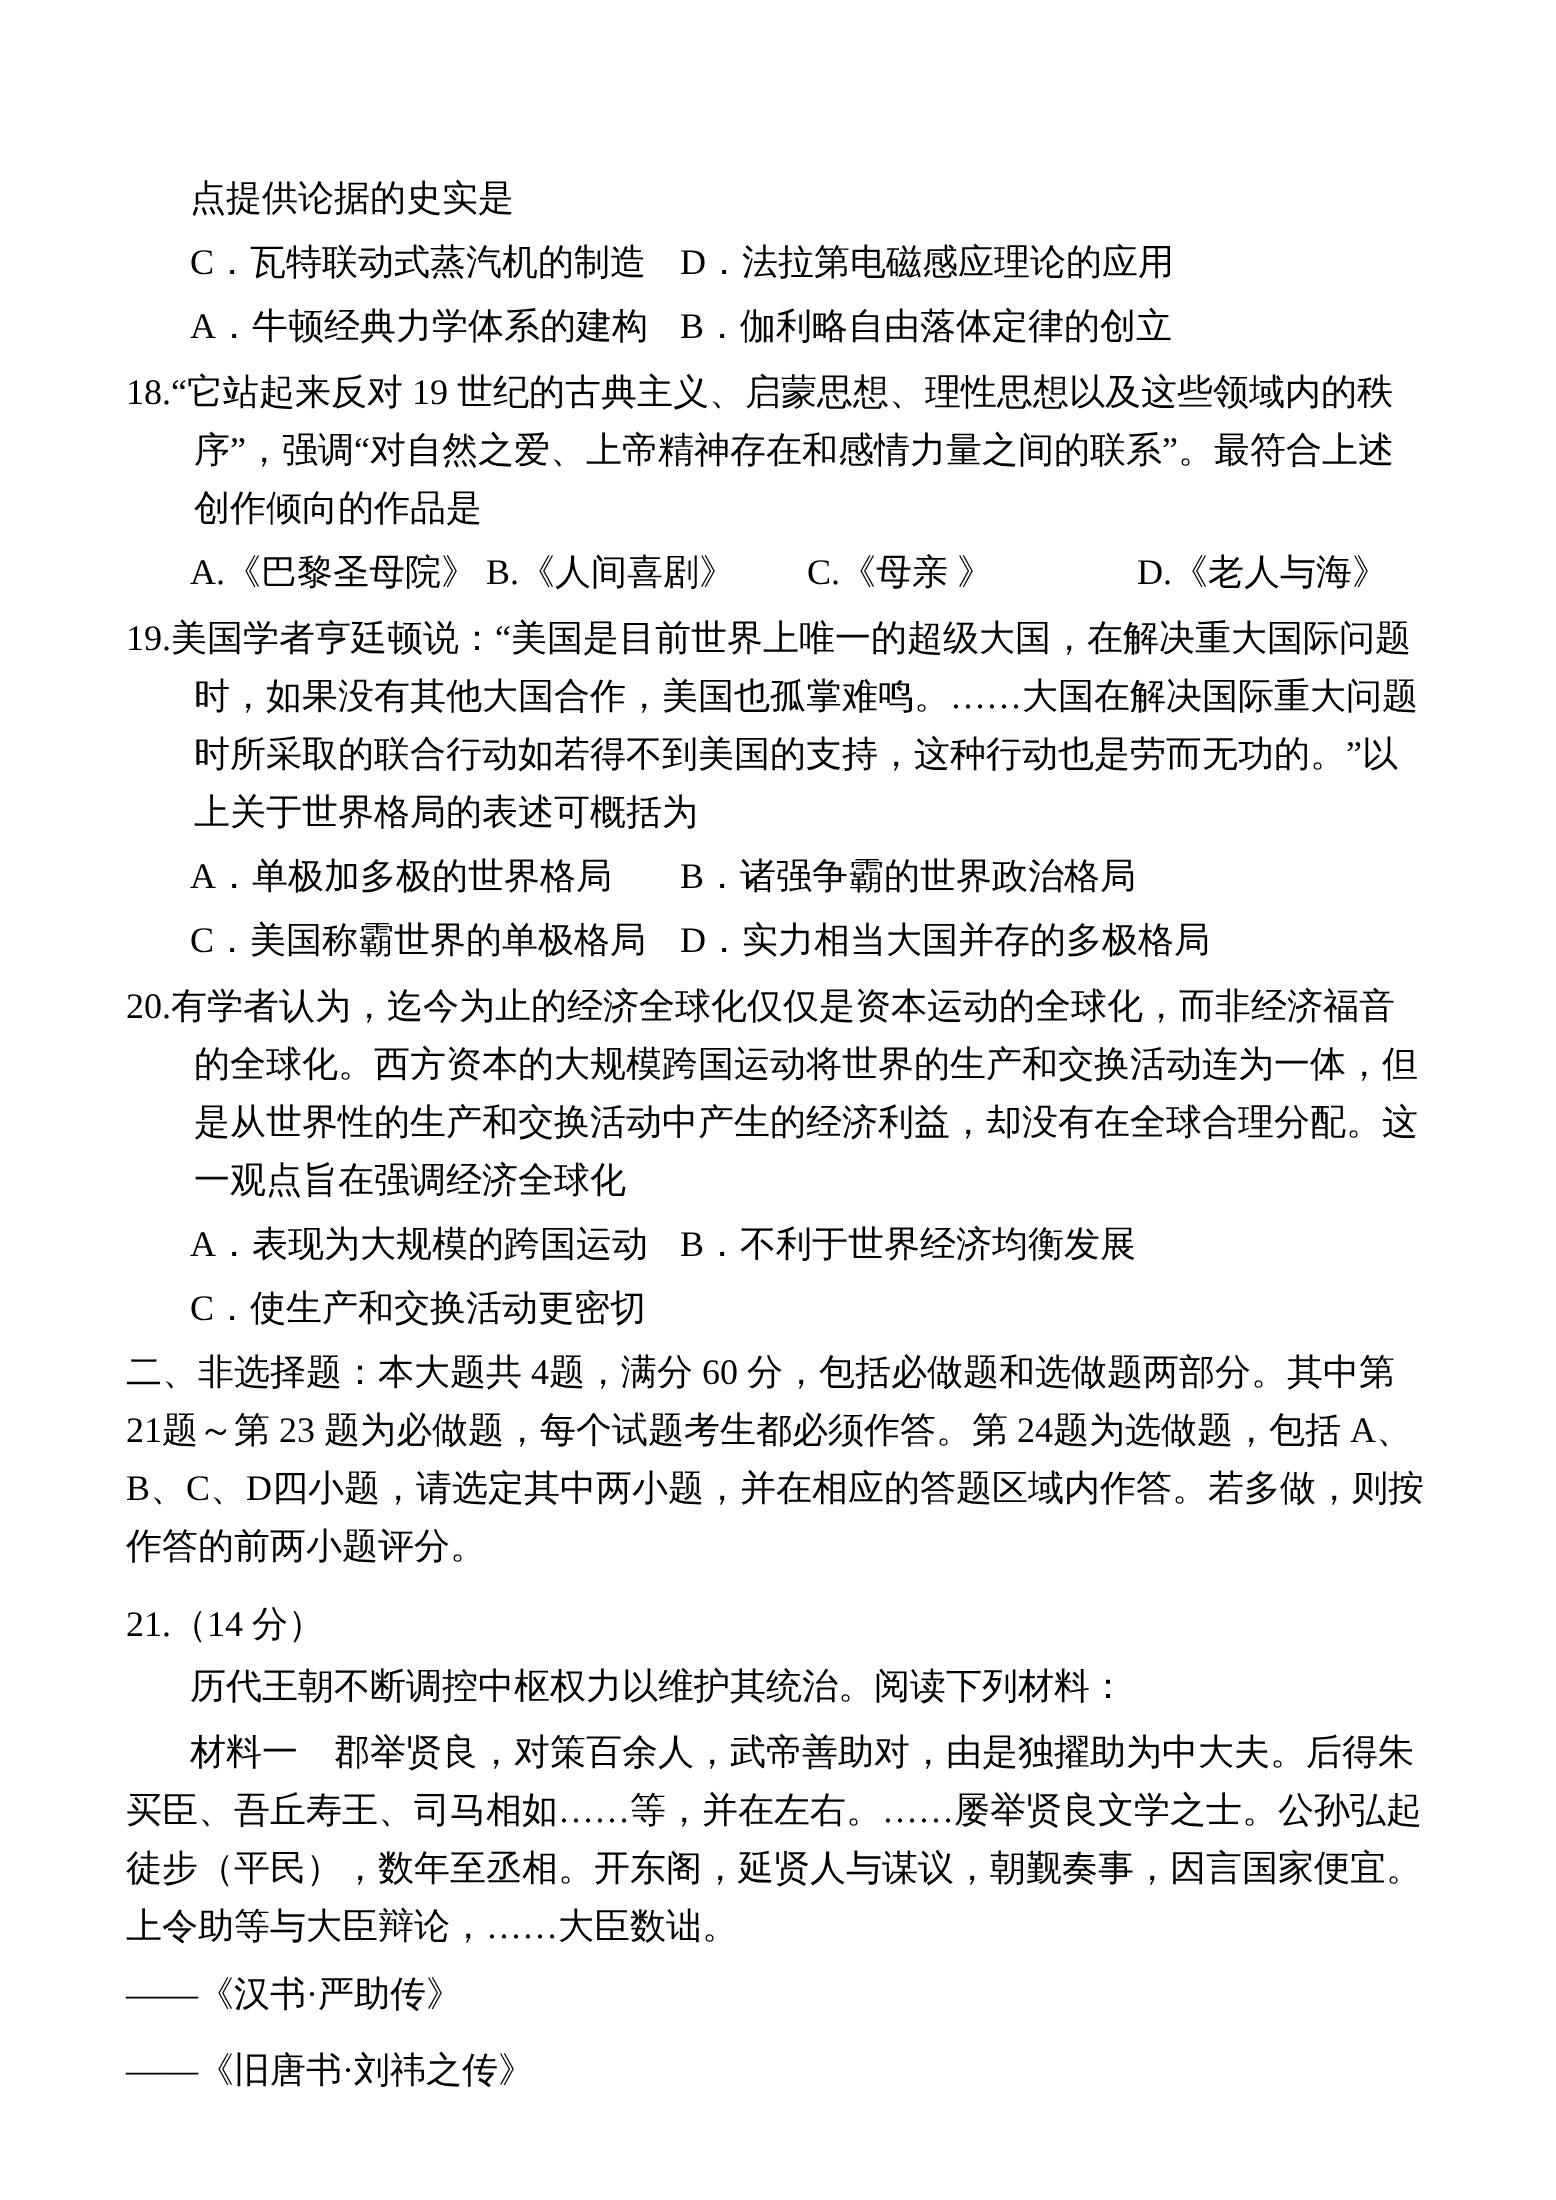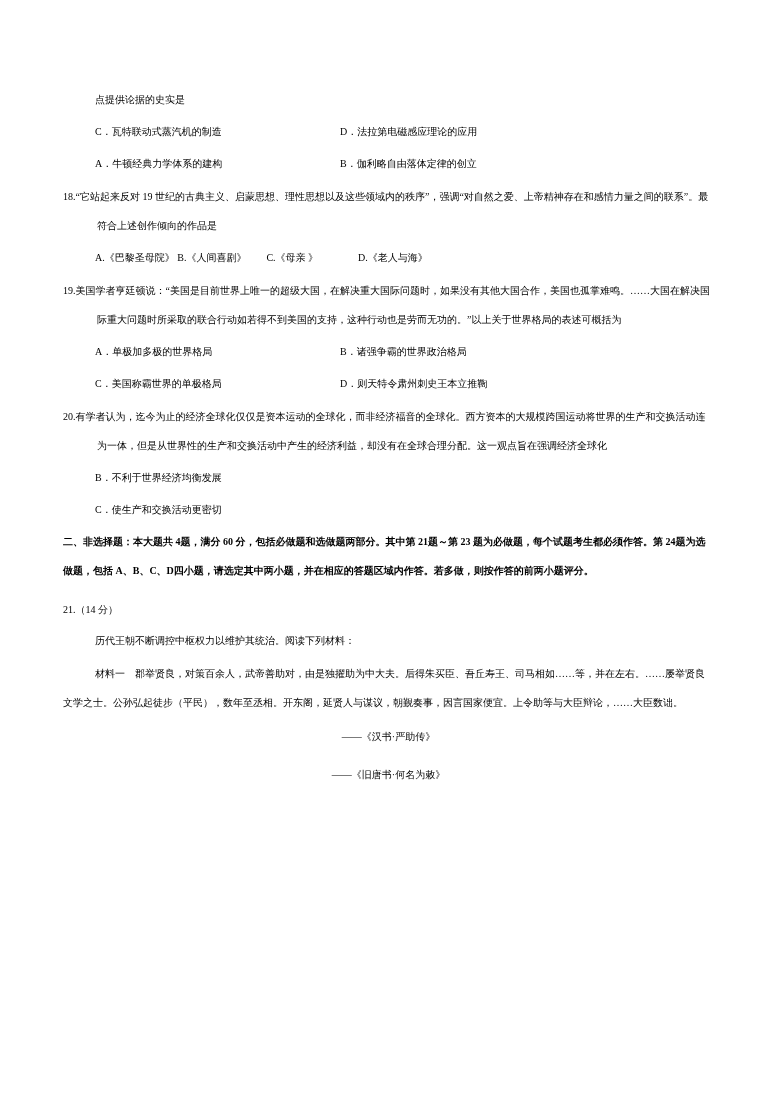--- a/index.html
+++ b/index.html
@@ -5,37 +5,37 @@
   html, body { margin: 0; padding: 0; background: #ffffff; }
   .page {
     position: relative;
     width: 778px;
     height: 1100px;
     margin: 0 auto;
     background: #ffffff;
     box-sizing: border-box;
     padding: 85px 64px 0 63px;
     font-family: "Liberation Serif", "DejaVu Serif", serif;
-    font-size: 10px;
+    font-size: 18px;
     line-height: 29px;
     color: #000000;
     overflow: hidden;
   }
   p, div { margin: 0; }
   .hang { padding-left: 32px; }
   .opt-row { display: flex; padding-left: 32px; margin: 3px 0; }
   .opt-col-a { width: 245px; flex: none; }
   .opt-col-b { flex: 1; }
   .question { padding-left: 34px; text-indent: -34px; margin-top: 4px; }
   .opt-line { padding-left: 32px; margin: 3px 0; }
-  .section-header { font-weight: bold; }
+  .section-header { font-weight: normal; }
   .qnum-line { margin-top: 10px; }
   .intro { padding-left: 32px; margin-top: 2px; }
   .material { text-indent: 32px; margin-top: 4px; }
-  .source { text-align: center; margin: 5px 0 9px; }
+  .source { text-align: left; margin: 5px 0 9px; }
 </style>
 </head>
 <body>
 
 <div class="page">
 
   <p class="hang">点提供论据的史实是</p>
 
   <div class="opt-row">
     <span class="opt-col-a">C．瓦特联动式蒸汽机的制造</span>
@@ -49,35 +49,36 @@
   <p class="question"><span>18.</span><span>“它站起来反对 19 世纪的古典主义、启蒙思想、理性思想以及这些领域内的秩序”，强调“对自然之爱、上帝精神存在和感情力量之间的联系”。最符合上述创作倾向的作品是</span></p>
   <p class="opt-line">A.《巴黎圣母院》 B.《人间喜剧》　　C.《母亲 》　　　　D.《老人与海》</p>
 
   <p class="question"><span>19.</span><span>美国学者亨廷顿说：“美国是目前世界上唯一的超级大国，在解决重大国际问题时，如果没有其他大国合作，美国也孤掌难鸣。……大国在解决国际重大问题时所采取的联合行动如若得不到美国的支持，这种行动也是劳而无功的。”以上关于世界格局的表述可概括为</span></p>
   <div class="opt-row">
     <span class="opt-col-a">A．单极加多极的世界格局</span>
     <span class="opt-col-b">B．诸强争霸的世界政治格局</span>
   </div>
   <div class="opt-row">
     <span class="opt-col-a">C．美国称霸世界的单极格局</span>
-    <span class="opt-col-b">D．则天特令肃州刺史王本立推鞫</span>
+    <span class="opt-col-b">D．实力相当大国并存的多极格局</span>
   </div>
 
   <p class="question"><span>20.</span><span>有学者认为，迄今为止的经济全球化仅仅是资本运动的全球化，而非经济福音的全球化。西方资本的大规模跨国运动将世界的生产和交换活动连为一体，但是从世界性的生产和交换活动中产生的经济利益，却没有在全球合理分配。这一观点旨在强调经济全球化</span></p>
   <div class="opt-row">
+    <span class="opt-col-a">A．表现为大规模的跨国运动</span>
     <span class="opt-col-b">B．不利于世界经济均衡发展</span>
   </div>
   <div class="opt-row">
     <span class="opt-col-a">C．使生产和交换活动更密切</span>
   </div>
 
   <p class="section-header">二、非选择题：本大题共 4题，满分 60 分，包括必做题和选做题两部分。其中第 21题～第 23 题为必做题，每个试题考生都必须作答。第 24题为选做题，包括 A、B、C、D四小题，请选定其中两小题，并在相应的答题区域内作答。若多做，则按作答的前两小题评分。</p>
 
   <p class="qnum-line"><span>21.</span><span>（14 分）</span></p>
 
   <p class="intro">历代王朝不断调控中枢权力以维护其统治。阅读下列材料：</p>
 
   <p class="material">材料一　郡举贤良，对策百余人，武帝善助对，由是独擢助为中大夫。后得朱买臣、吾丘寿王、司马相如……等，并在左右。……屡举贤良文学之士。公孙弘起徒步（平民），数年至丞相。开东阁，延贤人与谋议，朝觐奏事，因言国家便宜。上令助等与大臣辩论，……大臣数诎。</p>
   <p class="source">——《汉书·严助传》</p>
 
-  <p class="source">——《旧唐书·何名为敕》</p>
+  <p class="source">——《旧唐书·刘祎之传》</p>
 
 </div>
 
 </body></html>

